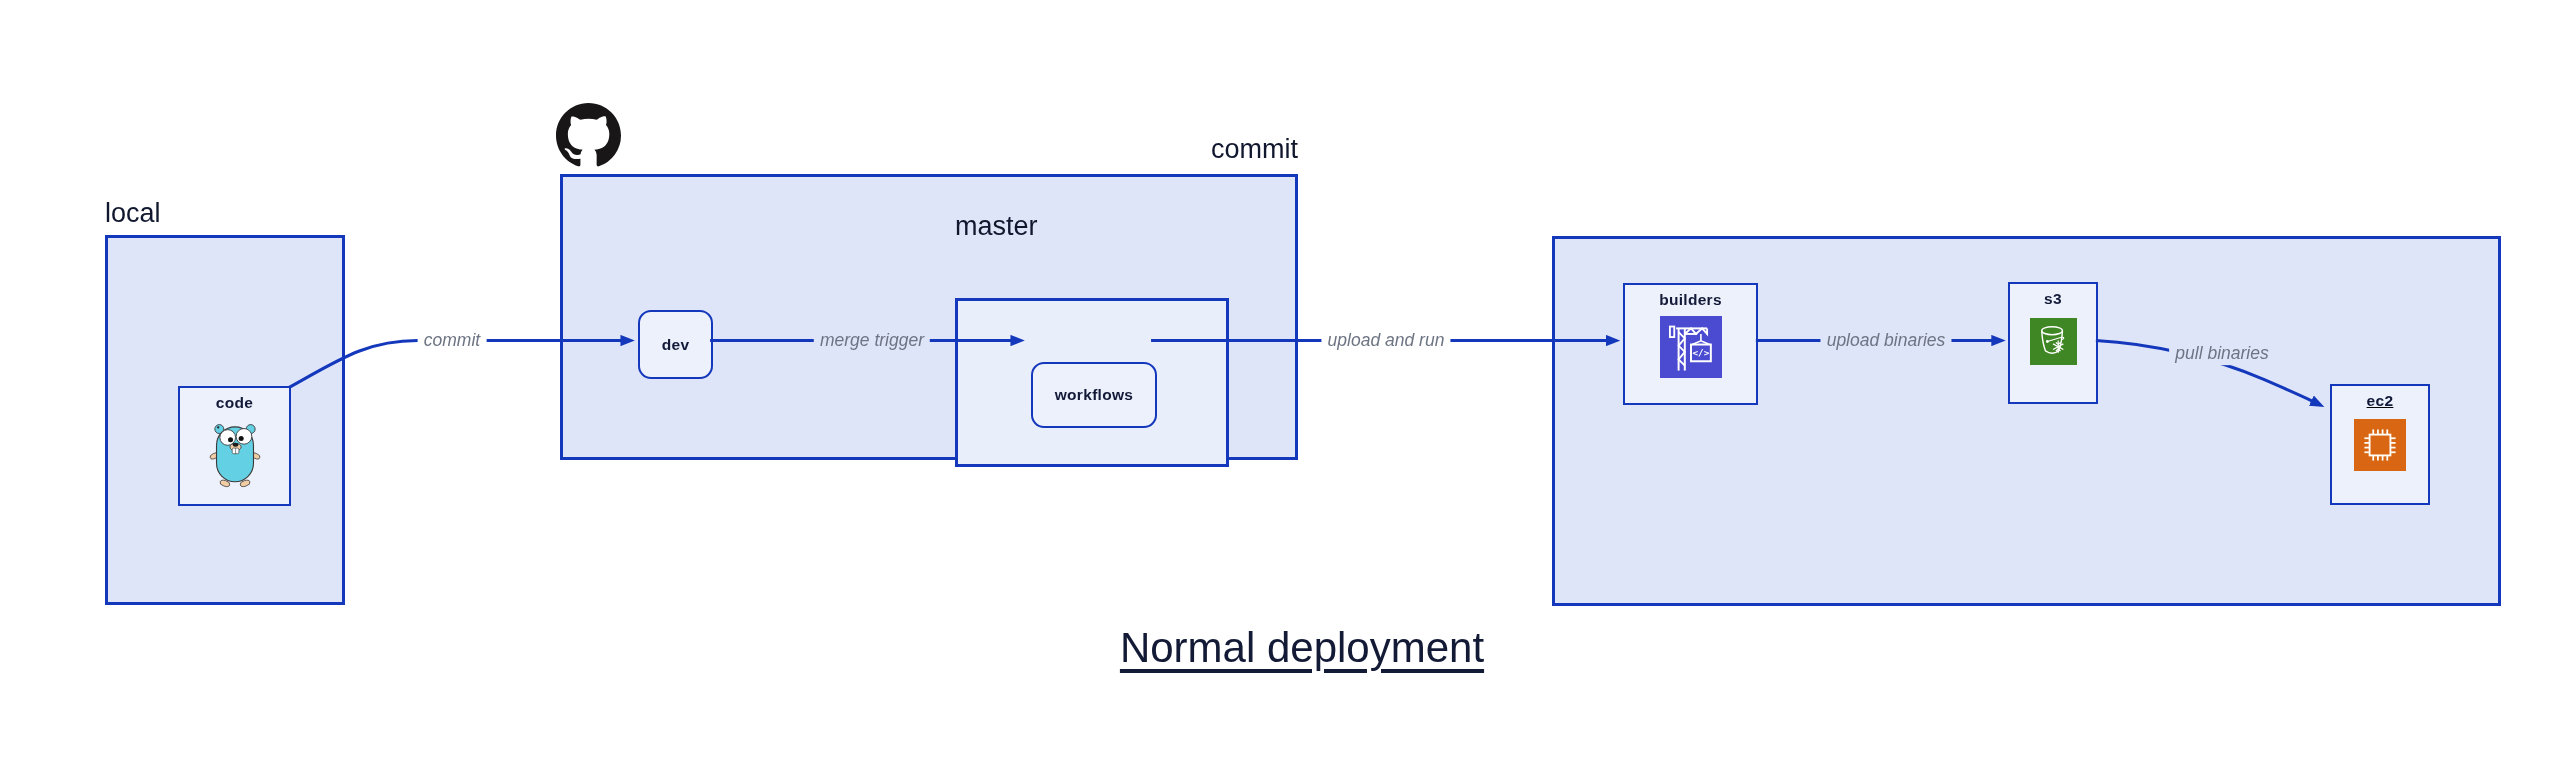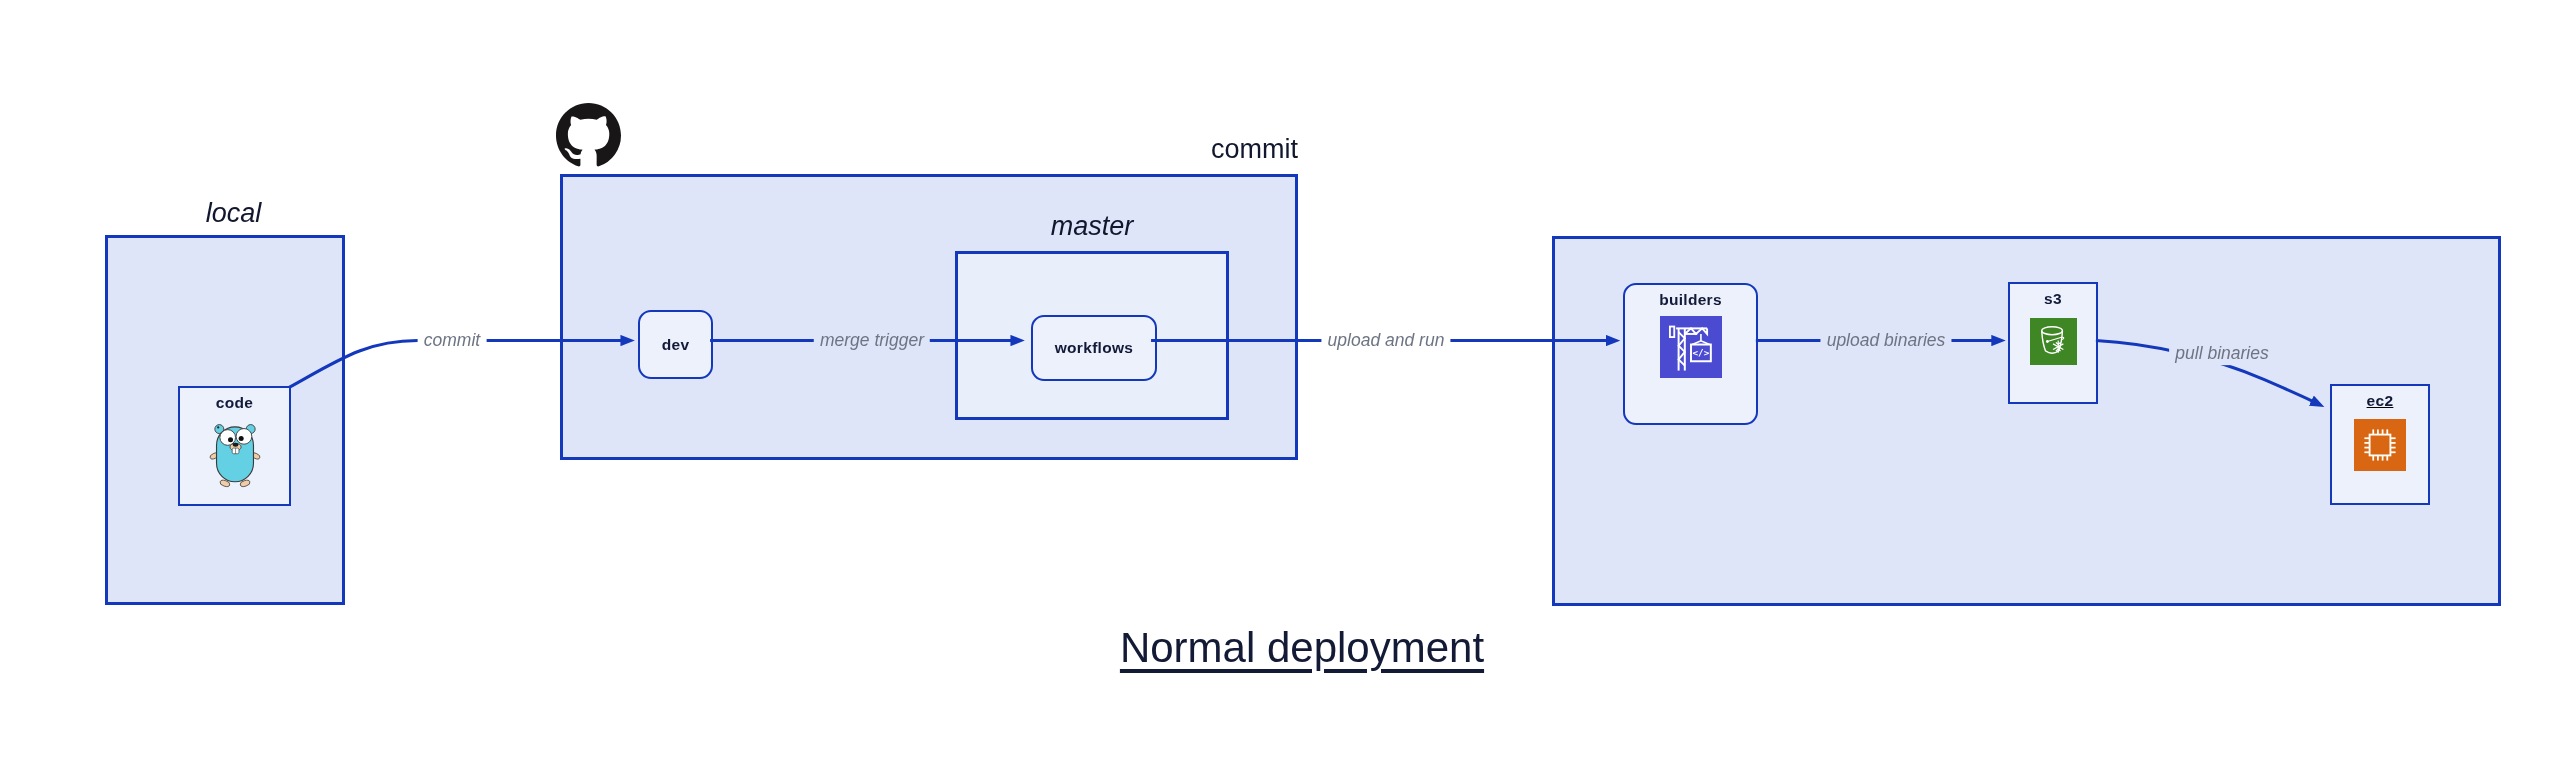--- a/index.html
+++ b/index.html
@@ -6,28 +6,28 @@
   .stage{
     position:relative;
     width:2604px;height:781px;
     background:#ffffff;
     font-family:"Liberation Sans", sans-serif;
     overflow:hidden;
   }
   
   .box{position:absolute;box-sizing:border-box;}
   .group-box{border:3.6px solid #1438bc;background:#dfe5f8;}
-  .master-box{border:3.1px solid #1438bc;background:#e9eefb;}
+  .master-box{border:3.1px solid #1438bc;background:#e9eefb;margin-top:47px;}
   .node-box{border:2.6px solid #1438bc;background:#edf1fc;display:flex;flex-direction:column;align-items:center;}
   .node-box .node-label{font-weight:bold;font-size:15.5px;color:#121a38;letter-spacing:0.3px;}
   .node-top{padding-top:6.2px;row-gap:7.2px;}
   .node-center{justify-content:center;border-radius:13px;}
   
   .group-label{position:absolute;font-size:27px;color:#10172e;line-height:1.1;}
-  .center-text{text-align:center;font-style:italic;}
+  .center-text{text-align:left;}
   .right-text{text-align:right;}
   
   .edge-label{
     position:absolute;transform:translate(-50%,-50%);
     font-size:17.5px;font-style:italic;color:#6d7483;
     padding:2.1px 6.2px;white-space:nowrap;z-index:30;line-height:1;
   }
   .bg-white{background:#ffffff;}
   .bg-group{background:#dfe5f8;}
   
@@ -90,21 +90,21 @@
     <div class="box master-box" style="left:392px;top:74px;width:274px;height:169px;">
       <div class="box node-box node-center" style="left:73px;top:61px;width:126px;height:66px;">
         <span class="node-label">workflows</span>
       </div>
     </div>
   </div>
 
 
   <div class="box group-box" style="left:1552px;top:236px;width:949px;height:370px;">
 
-    <div class="box node-box node-top" style="left:68px;top:44px;width:135px;height:142px;border-radius:13px;">
+    <div class="box node-box node-top" style="left:68px;top:44px;width:135px;height:122px;">
       <span class="node-label">builders</span>
       <svg class="icon" width="62" height="62" viewBox="0 0 100 100">
         <rect x="0" y="0" width="100" height="100" fill="#4b4bd2"></rect>
         <rect x="16" y="17" width="7" height="17" fill="none" stroke="#ffffff" stroke-width="3"></rect>
         <line x1="30" y1="20" x2="30" y2="88" stroke="#ffffff" stroke-width="3.2"></line>
         <line x1="40" y1="20" x2="40" y2="88" stroke="#ffffff" stroke-width="3.2"></line>
         <path d="M30 26 L40 36 L30 48 L40 58 L30 70 L40 80" fill="none" stroke="#ffffff" stroke-width="3"></path>
         <line x1="26" y1="20" x2="76" y2="20" stroke="#ffffff" stroke-width="3.2"></line>
         <path d="M40 29 L50 20 L58 29 L68 20 L76 29 L76 20" fill="none" stroke="#ffffff" stroke-width="3"></path>
         <line x1="40" y1="29" x2="60" y2="29" stroke="#ffffff" stroke-width="3"></line>

